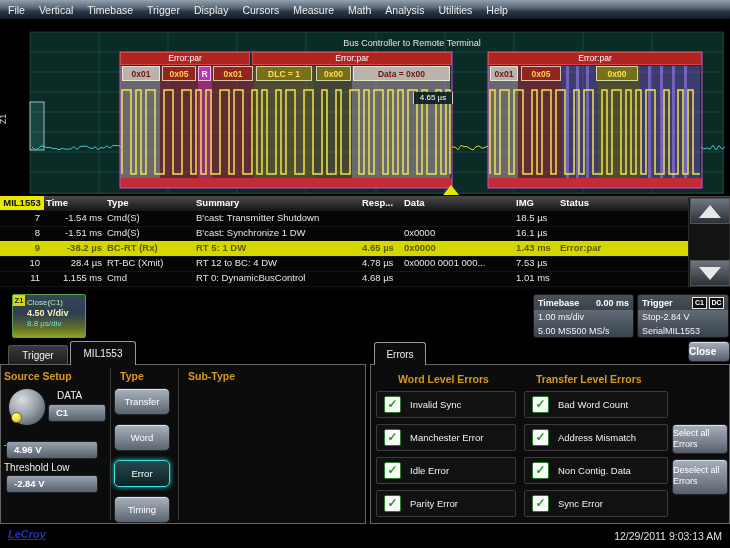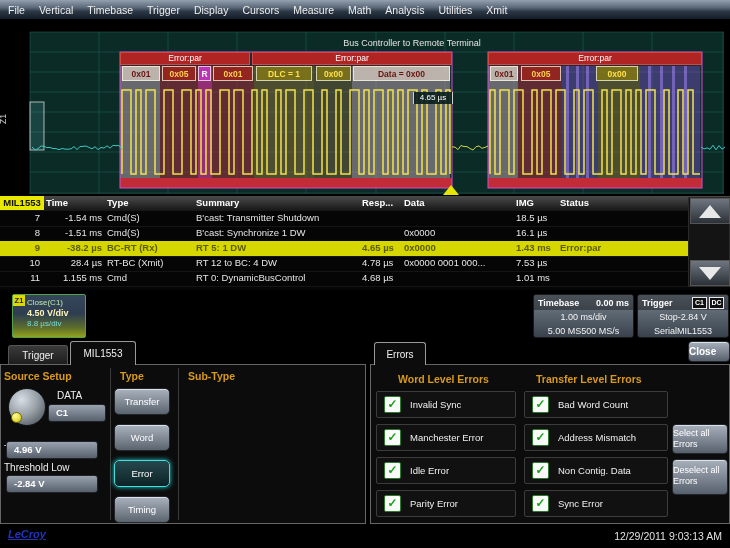--- a/index.html
+++ b/index.html
@@ -56,21 +56,21 @@
     font-size:8px;line-height:1.25;padding:3px 0 0 14px;cursor:pointer;}
   #zoombox .zb-tab{position:absolute;left:0;top:0;width:12px;height:11px;background:#ddd800;color:#222;
     font-size:7.5px;font-weight:bold;text-align:center;line-height:11px;}
   #zoombox .l1{color:#bfe8b0;}
   #zoombox .l2{color:#fdf3b5;font-weight:bold;font-size:9px;}
   #zoombox .l3{color:#79dcd8;}
   .infobox{position:absolute;top:294px;height:44px;border-radius:3px;box-sizing:border-box;
     background:linear-gradient(180deg,#78828e,#39424c);border:1px solid #1a1a1a;font-size:9px;overflow:hidden;}
   .infobox .r1{display:flex;justify-content:space-between;align-items:center;height:15px;padding:0 4px;
     background:rgba(0,0,0,0.38);font-weight:bold;color:#fff;}
-  .infobox .r2,.infobox .r3{display:flex;justify-content:center;align-items:center;height:14px;padding:0 4px;color:#f4f4f4;}
+  .infobox .r2,.infobox .r3{display:flex;justify-content:flex-start;align-items:center;height:14px;padding:0 4px;color:#f4f4f4;}
   #timebasebox{left:533px;width:101px;}
   #triggerbox{left:637px;width:92px;}
   .badge{display:inline-block;min-width:13px;height:10px;border:1px solid #e8e8e8;background:#101010;
     color:#fff;font-size:7px;font-weight:bold;text-align:center;line-height:10px;margin-left:2px;}
   
   .tab{position:absolute;box-sizing:border-box;text-align:center;font-size:10px;color:#f0f0f0;cursor:pointer;
     border:1px solid #555;border-bottom:none;border-radius:3px 3px 0 0;background:linear-gradient(180deg,#3a3a3a,#1c1c1c);}
   .tab.active{background:#0c0c0c;border-color:#999;z-index:3;}
   #tab-trigger{left:8px;top:345px;width:60px;height:20px;line-height:20px;}
   #tab-mil{left:70px;top:341px;width:66px;height:24px;line-height:24px;}
@@ -119,21 +119,21 @@
     <span class="menu-item">File</span>
     <span class="menu-item">Vertical</span>
     <span class="menu-item">Timebase</span>
     <span class="menu-item">Trigger</span>
     <span class="menu-item">Display</span>
     <span class="menu-item">Cursors</span>
     <span class="menu-item">Measure</span>
     <span class="menu-item">Math</span>
     <span class="menu-item">Analysis</span>
     <span class="menu-item">Utilities</span>
-    <span class="menu-item">Xmit</span>
+    <span class="menu-item">Help</span>
   </div>
 
   <div id="wavearea">
     <svg id="wavesvg" width="730" height="170" viewBox="0 0 730 170">
       <rect x="30" y="6" width="694" height="162" fill="#0b2b27"></rect>
       <g stroke="#236058" stroke-width="1" opacity="0.55">
         <path d="M30 6V168 M99 6V168 M168 6V168 M237 6V168 M306 6V168 M376 6V168 M445 6V168 M514 6V168 M583 6V168 M652 6V168 M723 6V168"></path>
         <path d="M30 6H724 M30 26H724 M30 46H724 M30 66H724 M30 86H724 M30 106H724 M30 126H724 M30 146H724 M30 167H724"></path>
       </g>
 

